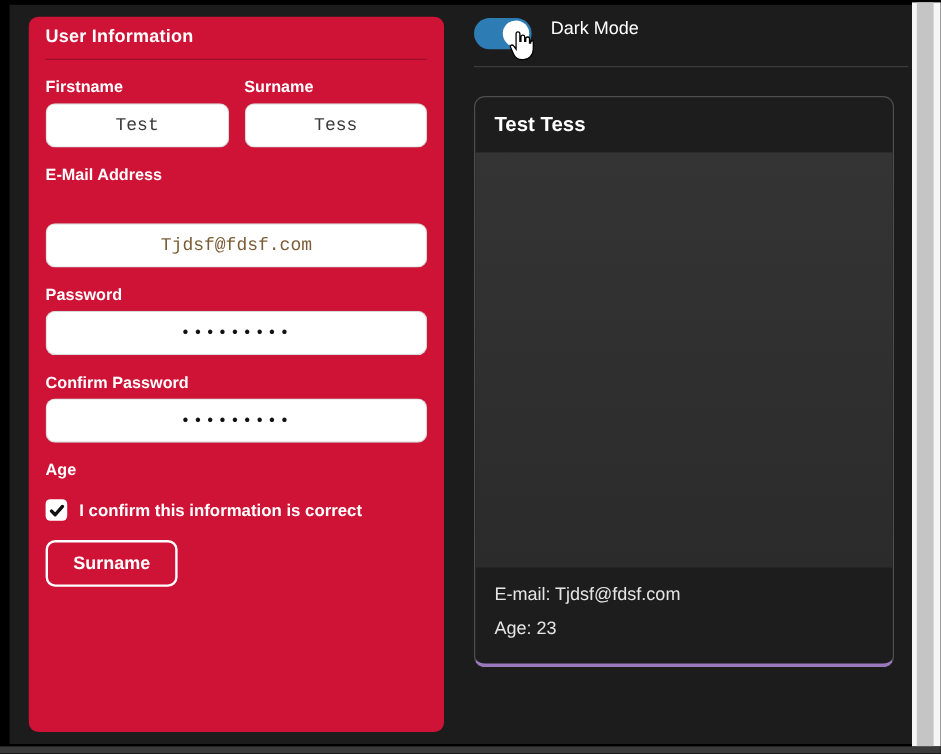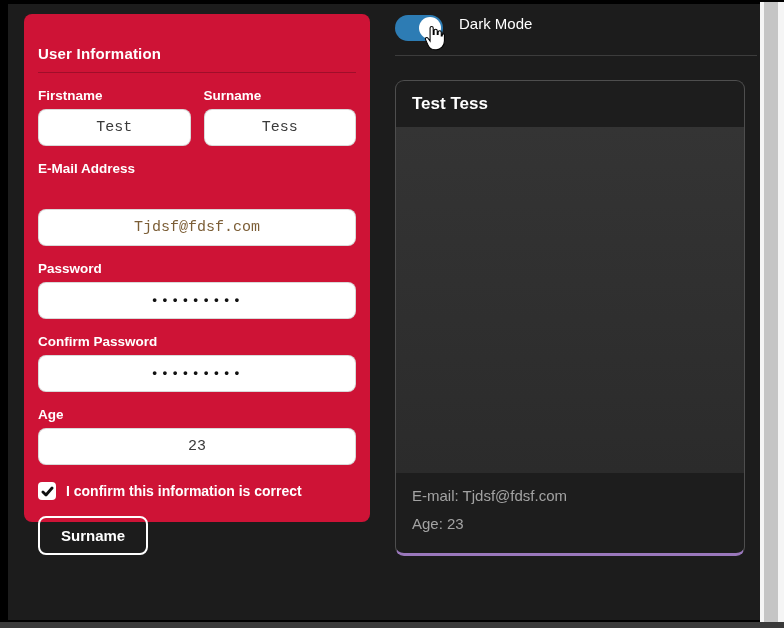--- a/index.html
+++ b/index.html
@@ -17,23 +17,23 @@
     background:#000;
     font-family:"Liberation Sans","DejaVu Sans",sans-serif;
     position:relative;
   }
   .app{
     position:absolute;left:8px;top:4px;width:752px;height:616px;
     background:var(--app-bg);overflow:hidden;
   }
   
   .panel{
-    position:absolute;left:16px;top:10px;width:346px;height:508px;
+    position:absolute;left:16px;top:10px;width:346px;height:596px;
     background:var(--panel-red);border-radius:8px;
-    padding:31px 14px;color:#fff;
+    padding:8px 14px;color:#fff;
   }
   .panel-title{font-size:15px;font-weight:bold;letter-spacing:.2px;}
   .panel-divider{margin-top:10px;border-top:1px solid rgba(0,0,0,0.22);}
   .field-row{display:flex;gap:13px;}
   .field-col{flex:1;}
   .f-label{display:block;font-size:13.5px;font-weight:bold;margin:15px 0 6px 0;}
   .txt{
     display:block;width:100%;height:37px;border:1px solid rgba(0,0,0,0.15);
     border-radius:8px;background:#ffffff;padding:0 12px;font-size:15px;
     color:#3a3a3a;font-family:Liberation Mono, monospace;outline:none;text-align:center;
@@ -72,21 +72,21 @@
   .bio-h{margin-top:25px;font-size:15px;font-weight:bold;}
   .bio-divider{margin-top:12px;border-top:1px solid var(--divider);width:100%;}
   .card{
     margin-top:24px;width:350px;background:var(--card-dark);
     border:1px solid var(--card-border);border-bottom:3px solid var(--purple);
     border-radius:9px;overflow:hidden;
   }
   .card-h{padding:13px 16px;font-size:17px;font-weight:bold;color:#fff;}
   .card-b{height:346px;background:linear-gradient(180deg,#343434 0%,#2b2b2b 100%);}
   .card-f{padding:14px 16px 10px 16px;}
-  .card-f .line{font-size:15px;color:#a3a3a3;margin-bottom:11px;line-height:17px;}
+  .card-f .line{font-size:15px;color:#e5e5e5;margin-bottom:11px;line-height:17px;}
   
   .scrollbar{
     position:absolute;left:760px;top:2px;width:24px;height:620px;
     background:#f5f5f5;
   }
   .scrollbar .thumb{
     position:absolute;left:4px;top:0;width:14px;height:100%;background:#c5c5c5;
   }
   .bottom-bar{position:absolute;left:0;top:622px;width:784px;height:6px;background:#3a3a3a;}
 </style>
@@ -113,21 +113,20 @@
     <label class="f-label">E-Mail Address</label>
     <input class="txt email" type="text" value="Tjdsf@fdsf.com" style="">
 
     <label class="f-label">Password</label>
     <input class="txt pwd" type="text" value="•••••••••" style="">
 
     <label class="f-label">Confirm Password</label>
     <input class="txt pwd" type="text" value="•••••••••" style="">
 
     <label class="f-label">Age</label>
-    <input class="txt" type="text" value="23" style="">
 
     <div class="check-row">
       <span class="checkbox checked">
         <svg class="check-icon" viewBox="0 0 12 12">
           <path d="M1.8 6.4 L4.6 9.2 L10.2 2.8" stroke="#101010" stroke-width="2.6" fill="none" stroke-linecap="round" stroke-linejoin="round"></path>
         </svg>
       </span>
       <span class="check-label">I confirm this information is correct</span>
     </div>
 

